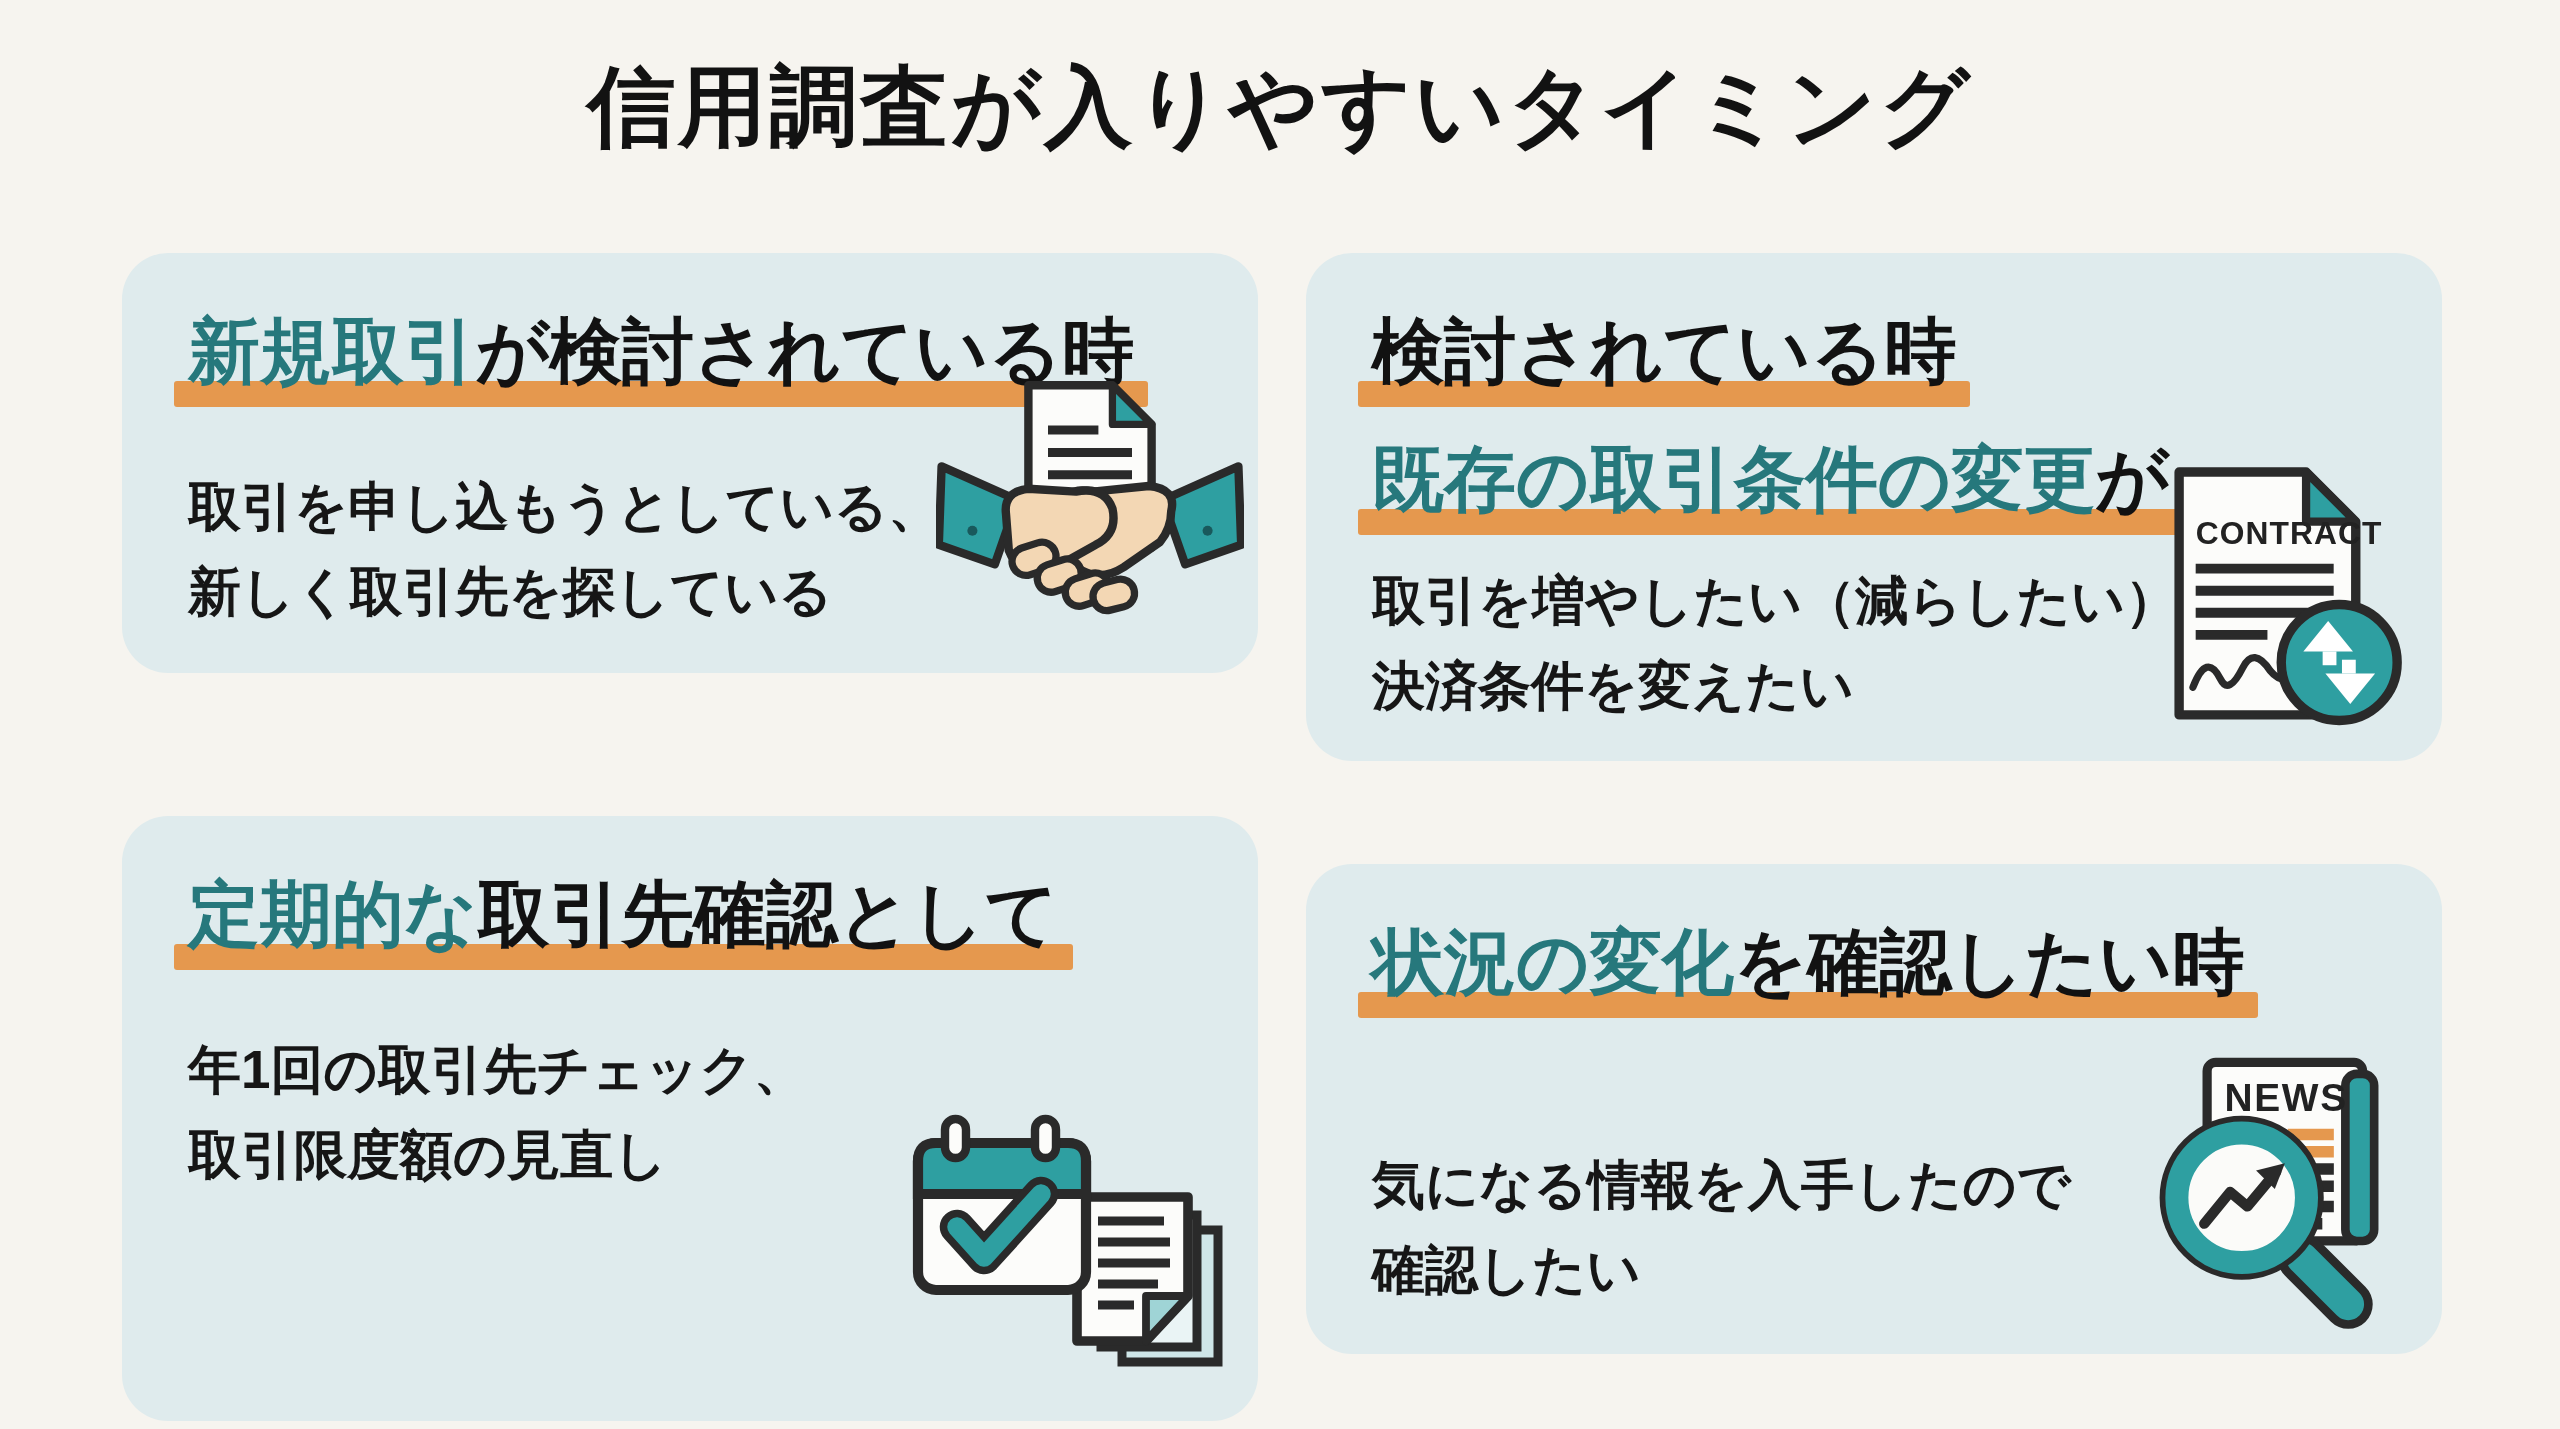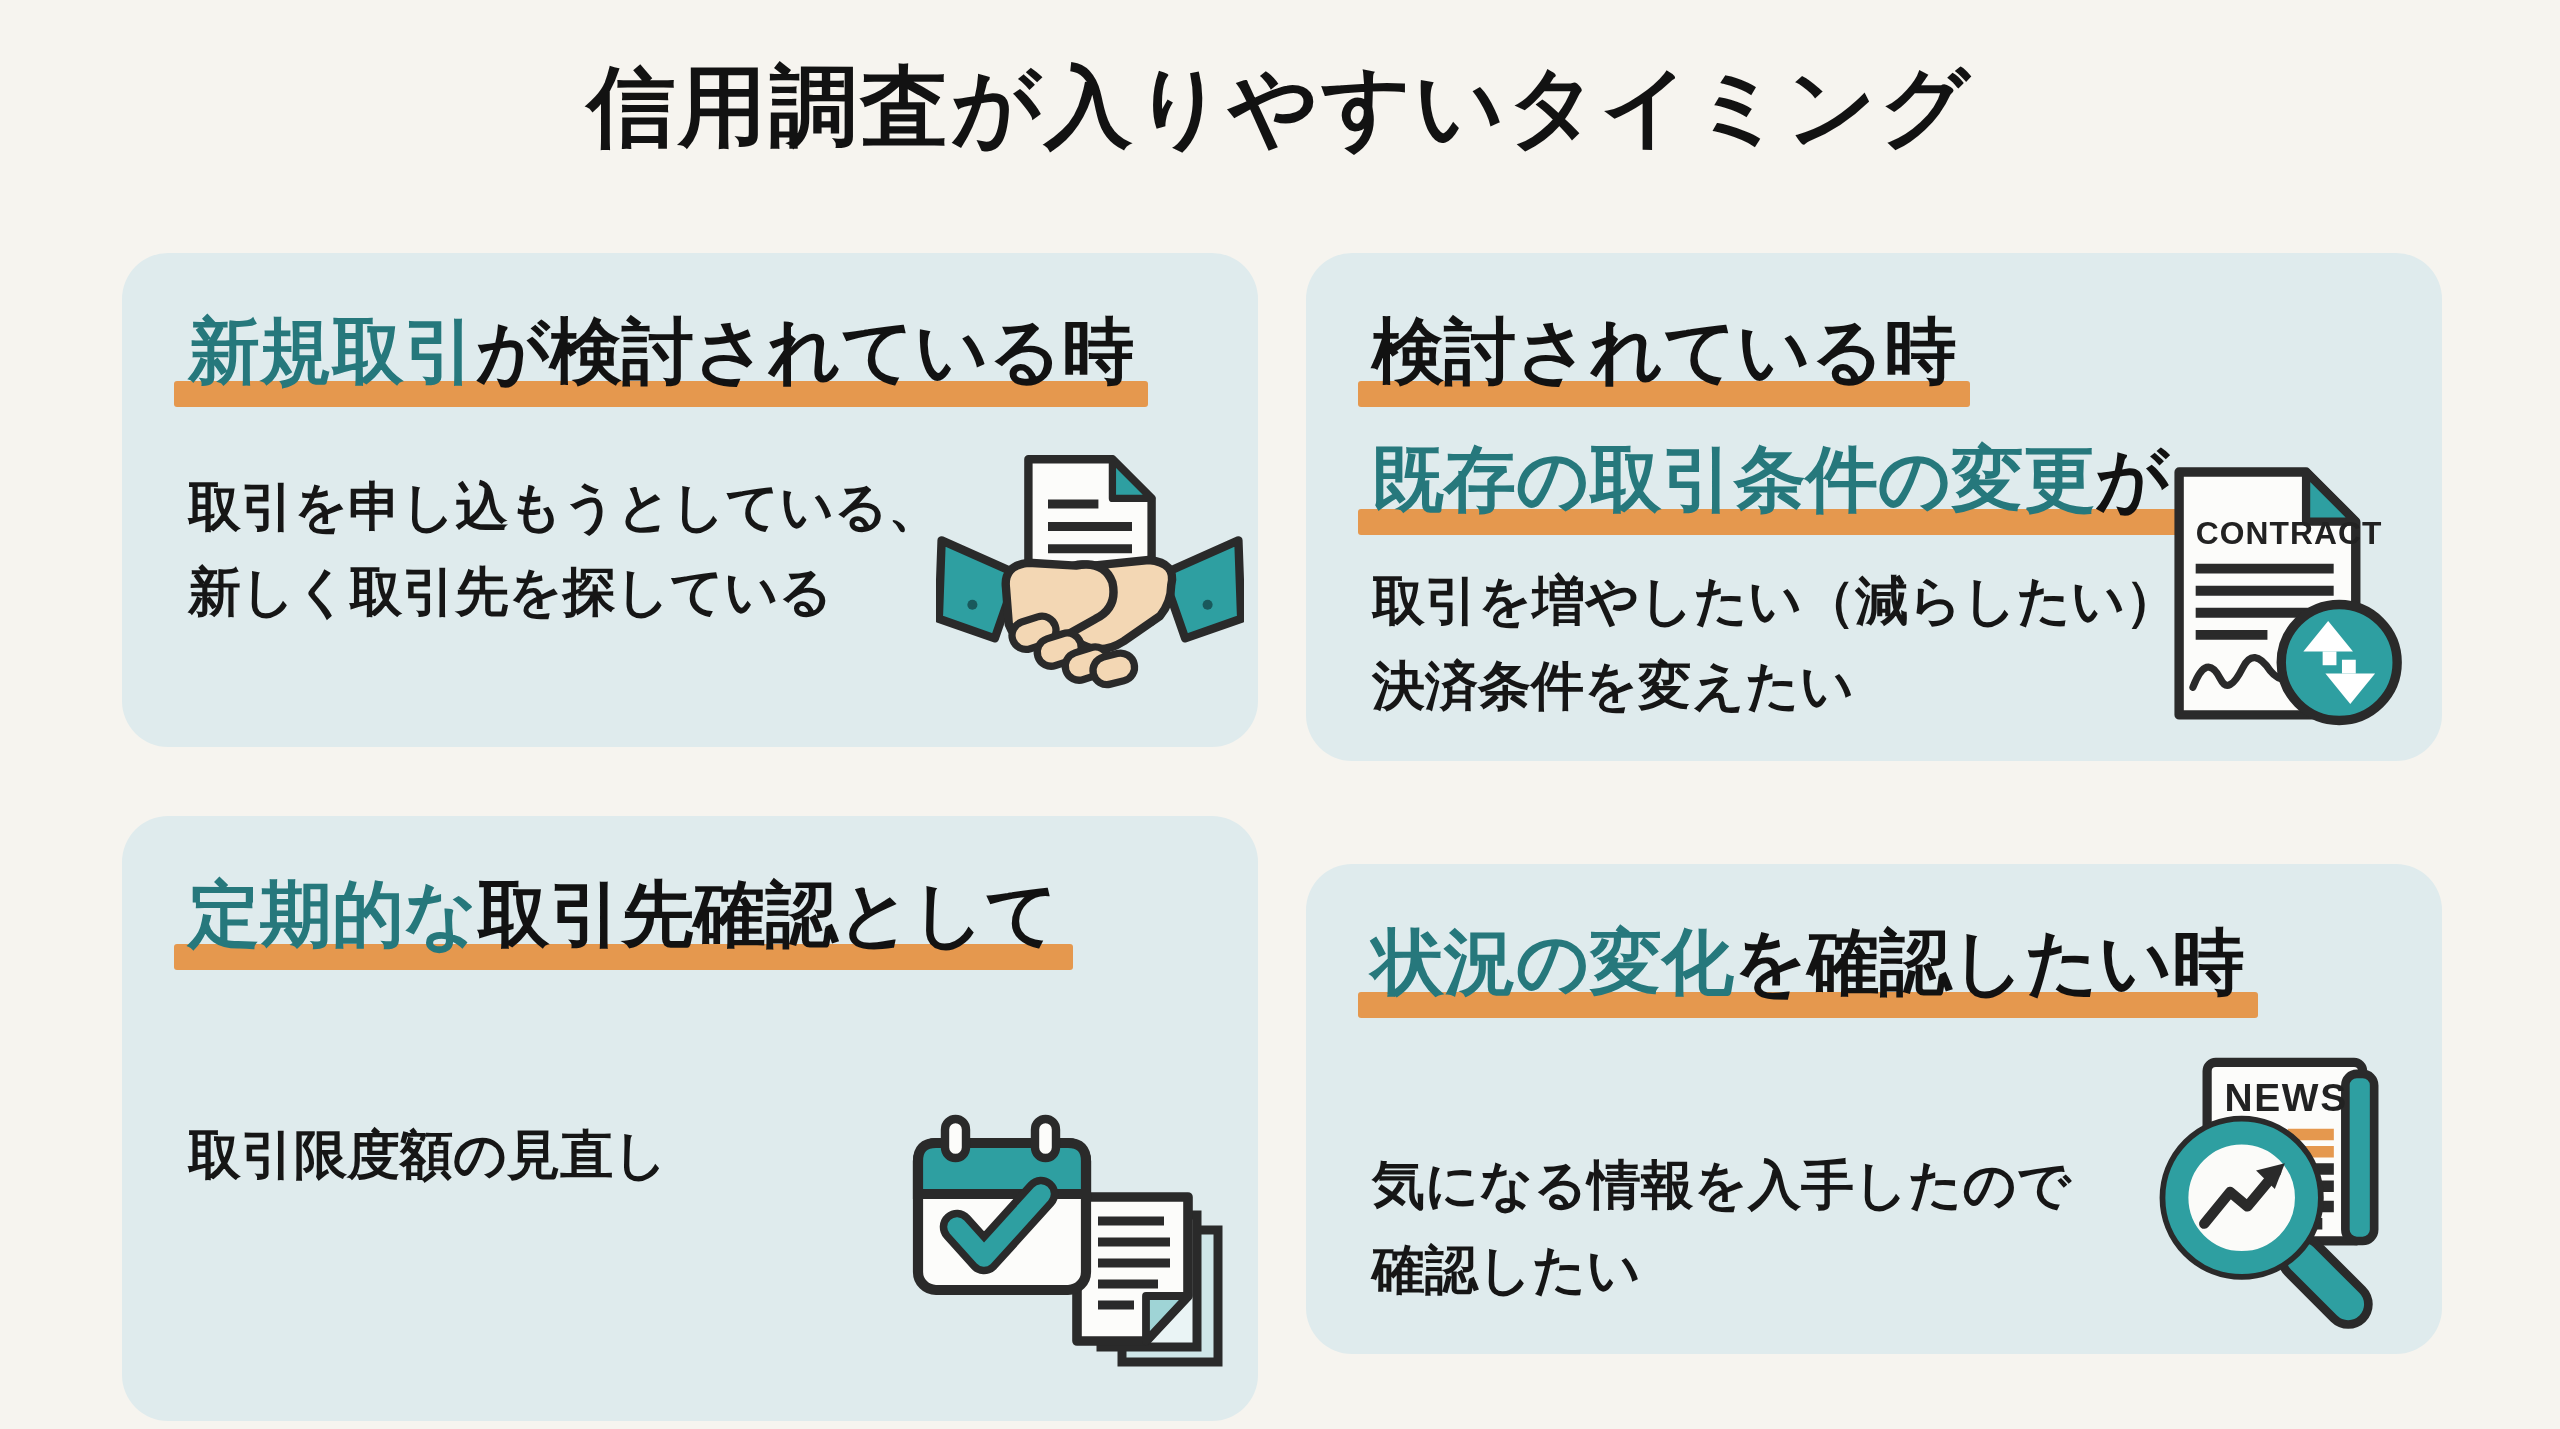--- a/index.html
+++ b/index.html
@@ -14,21 +14,21 @@
     text-align:center;
     font-size:88px;font-weight:bold;
     letter-spacing:3px;color:#121212;
   }
   .card{
     position:absolute;width:1136px;box-sizing:border-box;
     background:#dfebed;border-radius:46px;
     padding:50px 54px 36px 66px;
     z-index:0;
   }
-  #c1{left:122px;top:253px;height:494px;}
+  #c1{left:122px;top:253px;height:420px;}
   #c2{left:1306px;top:253px;height:508px;}
   #c3{left:122px;top:816px;height:605px;}
   #c4{left:1306px;top:864px;height:490px;}
   .heading{margin:0;font-size:72px;font-weight:bold;line-height:1.36;color:#121212;}
   .hline{margin:0 0 30px 0;}
   .hl{
     position:relative;display:inline-block;white-space:nowrap;
   }
   .hl::after{
     content:"";position:absolute;z-index:-1;
@@ -116,21 +116,21 @@
       <rect x="71" y="72" width="5" height="5" fill="#ffffff"></rect>
     </svg>
   </div>
 </section>
 
 <section class="card card--c3" id="c3">
   <h2 class="heading">
     <div class="hline"><span class="hl"><span class="teal">定期的な</span><span>取引先確認として</span></span></div>
   </h2>
   <p class="body">
-    <br>
+    <span>年1回の取引先チェック、</span><br>
     <span>取引限度額の見直し</span>
   </p>
   <div class="icon">
     <svg viewBox="0 0 110 100" xmlns="http://www.w3.org/2000/svg">
 
       <rect x="72" y="40" width="32" height="44" fill="#cfe6e8" stroke="#2a2a2a" stroke-width="3"></rect>
       <rect x="65" y="35" width="32" height="44" fill="#eaf4f5" stroke="#2a2a2a" stroke-width="3"></rect>
       <path d="M57 29 H94 V62 L80 77 H57 Z" fill="#fcfcfa" stroke="#2a2a2a" stroke-width="3.2" stroke-linejoin="round"></path>
       <path d="M94 62 L80 77 V62 Z" fill="#9fd4d6" stroke="#2a2a2a" stroke-width="2.6" stroke-linejoin="round"></path>
       <line x1="64" y1="37" x2="86" y2="37" stroke="#2a2a2a" stroke-width="3"></line>

